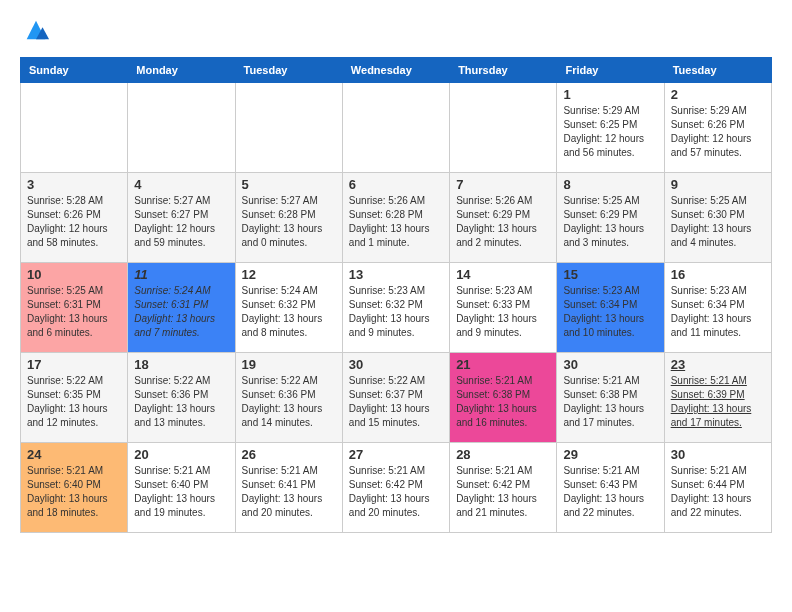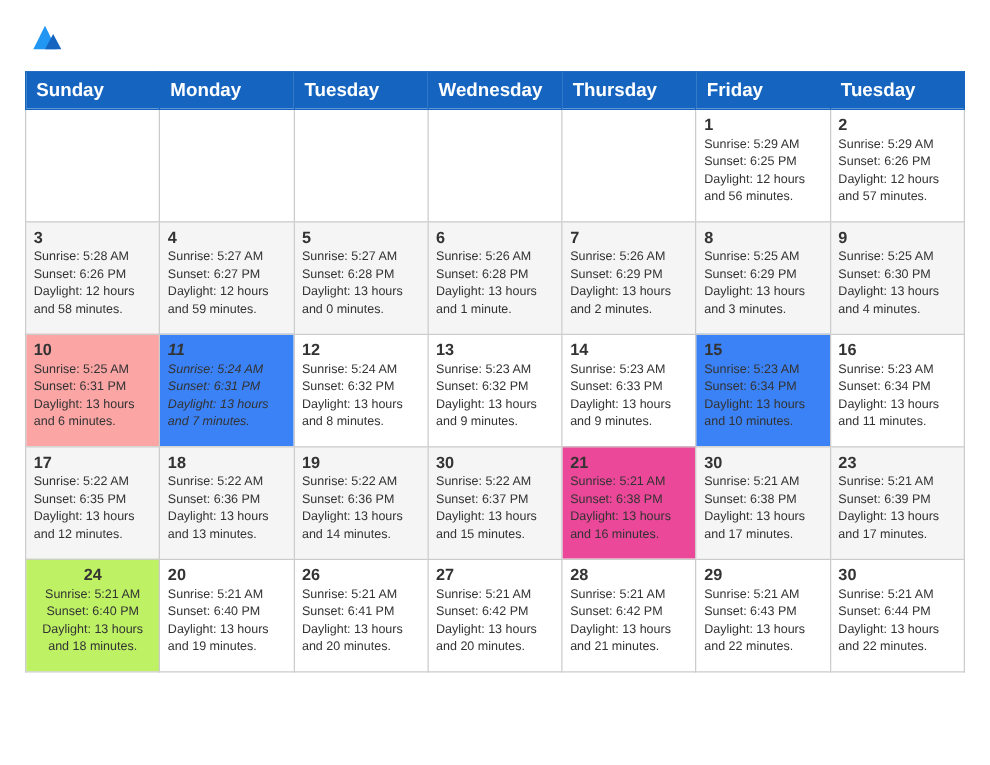--- a/index.html
+++ b/index.html
@@ -7,21 +7,21 @@
     .header { display: flex; justify-content: space-between; align-items: flex-start; padding: 16px 20px 8px 20px; }
     .logo { display: flex; align-items: center; }
     .logo-text { line-height: 1.1; }
     .logo-general { font-size: 18px; font-weight: bold; color: #333; }
     .logo-blue { font-size: 18px; font-weight: bold; color: #2196F3; }
     .logo-icon { width: 28px; height: 28px; margin-left: 2px; }
     .title-section { text-align: right; }
     .month-title { font-size: 36px; font-weight: normal; color: #333; }
     .location { font-size: 16px; color: #555; }
     table { width: calc(100% - 40px); margin: 0 20px; border-collapse: collapse; }
-    th { background-color: #1565C0; color: white; text-align: left; padding: 6px 8px; font-size: 15px; font-weight: bold; border: 1px solid #1565C0; }
+    th { background-color: #1565C0; color: white; text-align: left; padding: 6px 8px; font-size: 11px; font-weight: bold; border: 1px solid #1565C0; }
     td { border: 1px solid #ccc; vertical-align: top; padding: 4px 6px; width: 14.28%; min-height: 80px; height: 90px; font-size: 10.5px; color: #333; background: #fff; }
     td.empty { background: #fff; }
     .day-num { font-size: 13px; font-weight: bold; display: block; margin-bottom: 2px; }
     .day-info { font-size: 10px; line-height: 1.4; color: #333; }
     tr:nth-child(even) td { background-color: #f5f5f5; }
     tr:nth-child(odd) td { background-color: #fff; }
     
     thead tr th { background-color: #1565C0 !important; }
   </style>
 </head>
@@ -196,29 +196,29 @@
           <div class="day-info" style="white-space: pre-line;">Sunrise: 5:21 AM
 Sunset: 6:38 PM
 Daylight: 13 hours and 16 minutes.</div>
         </td>
         <td style="background-color: rgb(245, 245, 245);">
           <span class="day-num">30</span>
           <div class="day-info" style="white-space: pre-line;">Sunrise: 5:21 AM
 Sunset: 6:38 PM
 Daylight: 13 hours and 17 minutes.</div>
         </td>
-        <td style="background-color: rgb(245, 245, 245);">
+        <td style="background-color: rgb(245, 245, 245); text-decoration: underline;">
           <span class="day-num">23</span>
           <div class="day-info" style="white-space: pre-line;">Sunrise: 5:21 AM
 Sunset: 6:39 PM
 Daylight: 13 hours and 17 minutes.</div>
         </td>
       </tr>
       <tr>
-        <td style="background-color: #bef264; text-align: center;">
+        <td style="background-color: #fdba74;">
           <span class="day-num">24</span>
           <div class="day-info" style="white-space: pre-line;">Sunrise: 5:21 AM
 Sunset: 6:40 PM
 Daylight: 13 hours and 18 minutes.</div>
         </td>
         <td style="background-color: rgb(255, 255, 255);">
           <span class="day-num">20</span>
           <div class="day-info" style="white-space: pre-line;">Sunrise: 5:21 AM
 Sunset: 6:40 PM
 Daylight: 13 hours and 19 minutes.</div>

